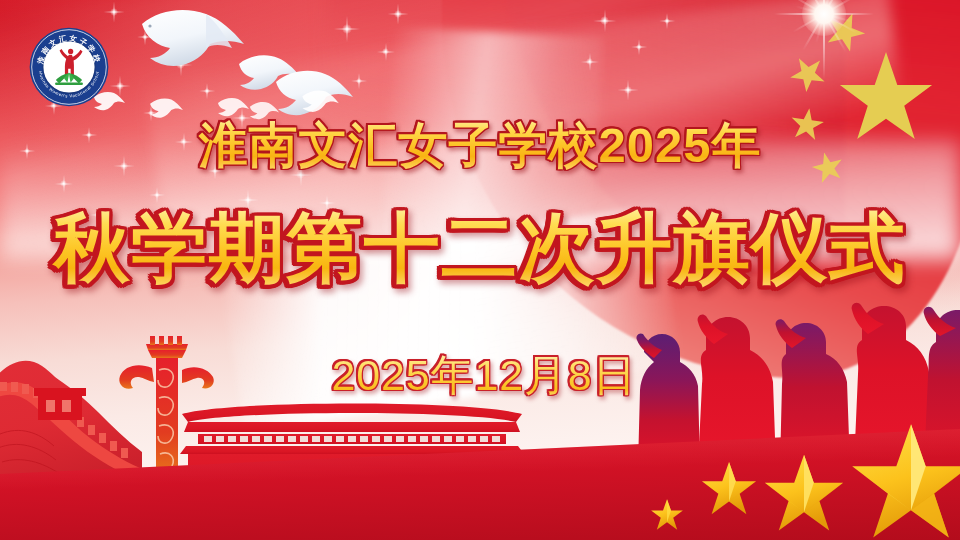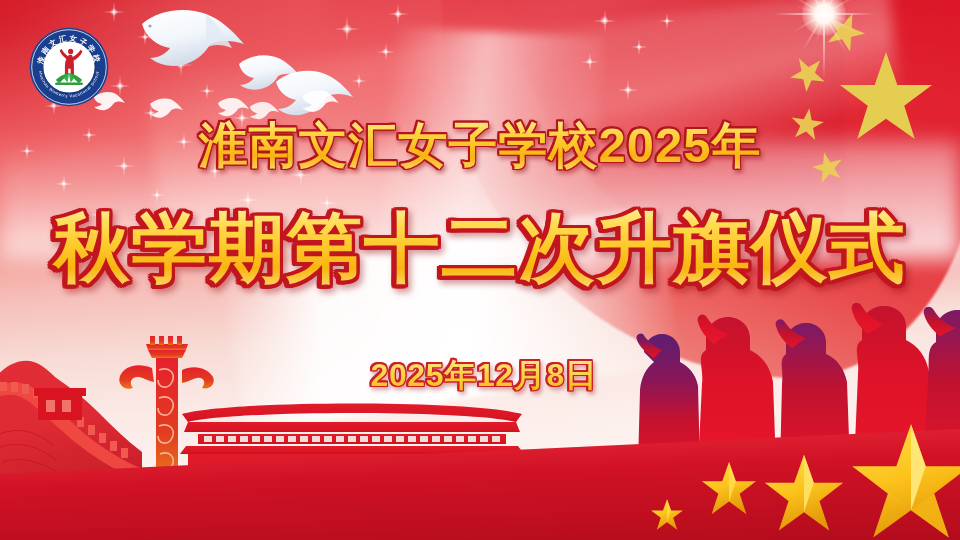--- a/index.html
+++ b/index.html
@@ -180,23 +180,23 @@
     -webkit-background-clip:text;background-clip:text;
     -webkit-text-fill-color:transparent;
     filter:
       drop-shadow(2.4px 0 0 #c2161f) drop-shadow(-2.4px 0 0 #c2161f)
       drop-shadow(0 2.4px 0 #c2161f) drop-shadow(0 -2.4px 0 #c2161f)
       drop-shadow(1.8px 1.8px 0 #c2161f) drop-shadow(-1.8px 1.8px 0 #c2161f)
       drop-shadow(3px 4px 3px rgba(150,10,20,.40));
   }
   .ttl-3{
     position:absolute;left:0;right:0;top:349px;
-    font-size:32px;
+    font-size:43px;
     line-height:52px;
-    font-weight:bold;
+    font-weight:normal;
     background:linear-gradient(180deg,#fff6c8 0%,#ffe06a 30%,#fccc36 58%,#fabd1d 78%,#ffeaa0 100%);
     -webkit-background-clip:text;background-clip:text;
     -webkit-text-fill-color:transparent;
     filter:
       drop-shadow(1.4px 0 0 #c9202a) drop-shadow(-1.4px 0 0 #c9202a)
       drop-shadow(0 1.4px 0 #c9202a) drop-shadow(0 -1.4px 0 #c9202a)
       drop-shadow(2px 3px 2px rgba(160,20,30,.38));
     margin-left: 8px;
   }
 

